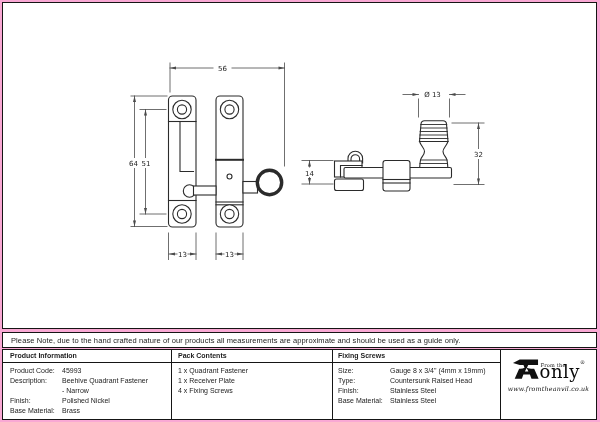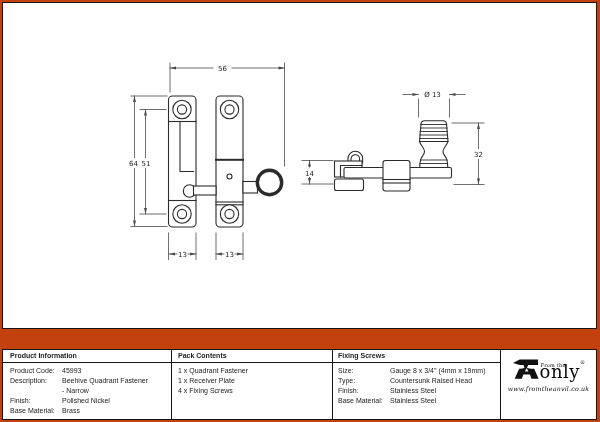--- a/index.html
+++ b/index.html
@@ -1,17 +1,17 @@
 <!DOCTYPE html>
 <html><head>
 <meta charset="utf-8">
 <style>
   html,body { margin:0; padding:0; background:#ffffff; }
   #page {
-    position:relative; width:600px; height:422px; background:#c2410c;
+    position:relative; width:600px; height:422px; background:#f9a8d4;
     font-family:"Liberation Sans", sans-serif; color:#1c1c1c; overflow:hidden;
   }
   .box { position:absolute; background:#fff; border:1px solid #151515; box-sizing:border-box; }
   #drawing-box { left:2px; top:2px; width:595px; height:327px; }
   #note-box    { left:2px; top:332px; width:595px; height:16px; }
   #table-box   { left:2px; top:349px; width:595px; height:71px; }
   #note-box .note-text {
     position:absolute; left:8px; top:3px; font-size:7.5px; letter-spacing:0.1px; white-space:nowrap;
   }
   svg text { font-family:"DejaVu Sans", sans-serif; font-size:7px; fill:#222; }
@@ -160,20 +160,23 @@
       <line x1="452" y1="123" x2="484" y2="123"></line>
       <line x1="454" y1="184.5" x2="484" y2="184.5"></line>
       <line x1="478.5" y1="123" x2="478.5" y2="184.5"></line>
       <polygon points="478.5,123 477,129 480,129" fill="#4a4a4a" stroke="none"></polygon>
       <polygon points="478.5,184.5 477,178.5 480,178.5" fill="#4a4a4a" stroke="none"></polygon>
       <rect x="472.5" y="149" width="12" height="10" fill="#fff" stroke="none"></rect>
       <text x="478.5" y="157" text-anchor="middle" stroke="none">32</text>
     </g>
   </svg>
 
+  <div id="note-box" class="box">
+    <span class="note-text">Please Note, due to the hand crafted nature of our products all measurements are approximate and should be used as a guide only.</span>
+  </div>
 
   <div id="table-box" class="box">
     <div class="vline" style="left:168px;"></div>
     <div class="vline" style="left:329px;"></div>
     <div class="vline" style="left:497px;"></div>
     <div class="hline" style="left:0; top:12px; width:497px;"></div>
 
     <span class="cell-text th" style="left:7px; top:2px;">Product Information</span>
     <span class="cell-text th" style="left:175px; top:2px;">Pack Contents</span>
     <span class="cell-text th" style="left:335px; top:2px;">Fixing Screws</span>

